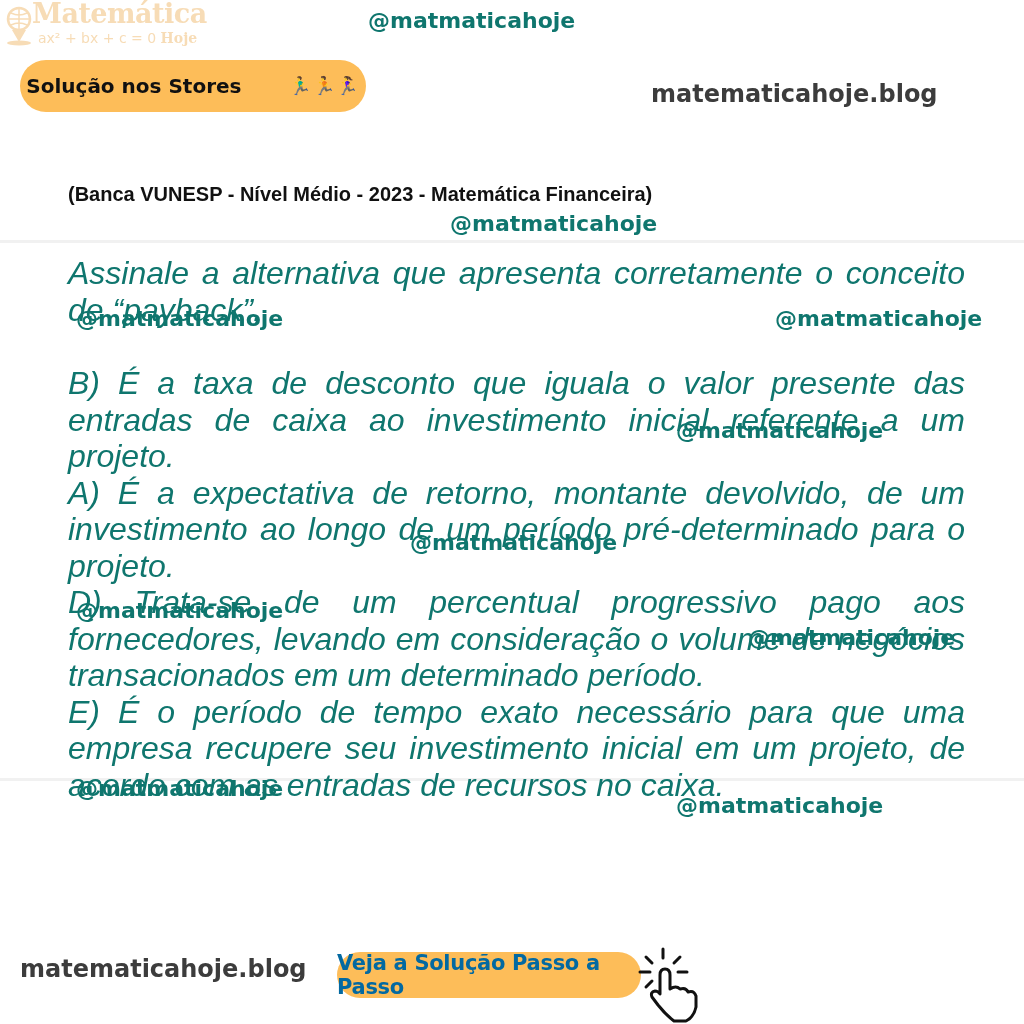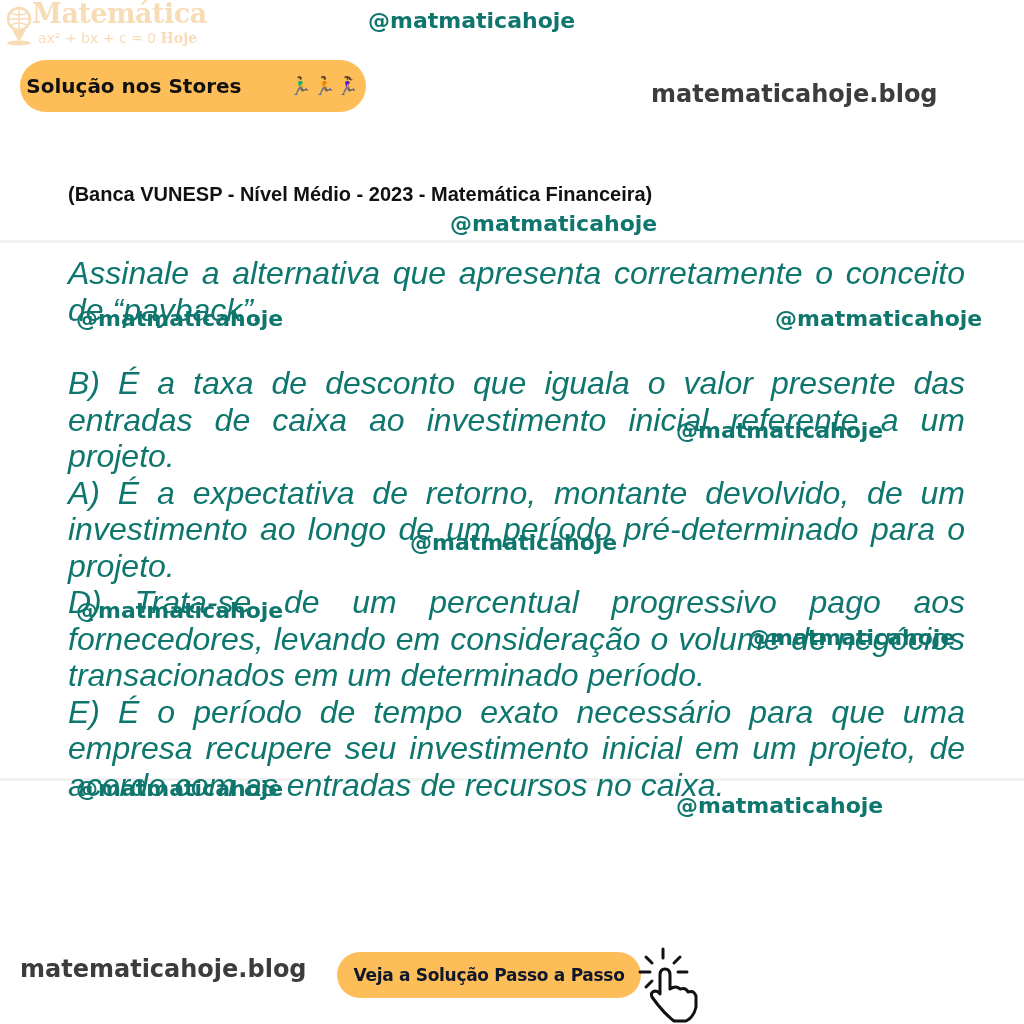--- a/index.html
+++ b/index.html
@@ -34,21 +34,21 @@
 
   .content { left: 68px; top: 255px; width: 897px; font-size: 32px; line-height: 36.5px; text-align: justify; z-index: 1; color: #0f766e; font-style: italic; }
   .content p { margin: 0; }
   .content .gap { height: 37px; }
 
   .blog-bottom { left: 20px; top: 955px; font-family: "DejaVu Sans", sans-serif; font-weight: bold; font-size: 24px; color: #3c3c3c; z-index: 1; }
   .solution-btn {
     left: 337px; top: 952px; width: 304px; height: 46px; border-radius: 23px; background: #fdbd59;
     display: flex; align-items: center; justify-content: center; z-index: 1; cursor: pointer;
   }
-  .solution-btn span { font-family: "DejaVu Sans", sans-serif; font-weight: bold; font-size: 17px; color: #0f172a; letter-spacing: -0.3px; }
+  .solution-btn span { font-family: "DejaVu Sans", sans-serif; font-weight: bold; font-size: 21px; color: #0369a1; letter-spacing: -0.3px; }
   .click-icon { left: 630px; top: 945px; width: 85px; height: 79px; z-index: 2; }
 </style>
 </head>
 <body>
 
 <div class="hline" style="top:240px"></div>
 <div class="hline" style="top:778px"></div>
 <div class="watermark" style="left:368px; top:8px">@matmaticahoje</div>
 <div class="watermark" style="left:450px; top:211px">@matmaticahoje</div>
 <div class="watermark" style="left:76px; top:306px">@matmaticahoje</div>

